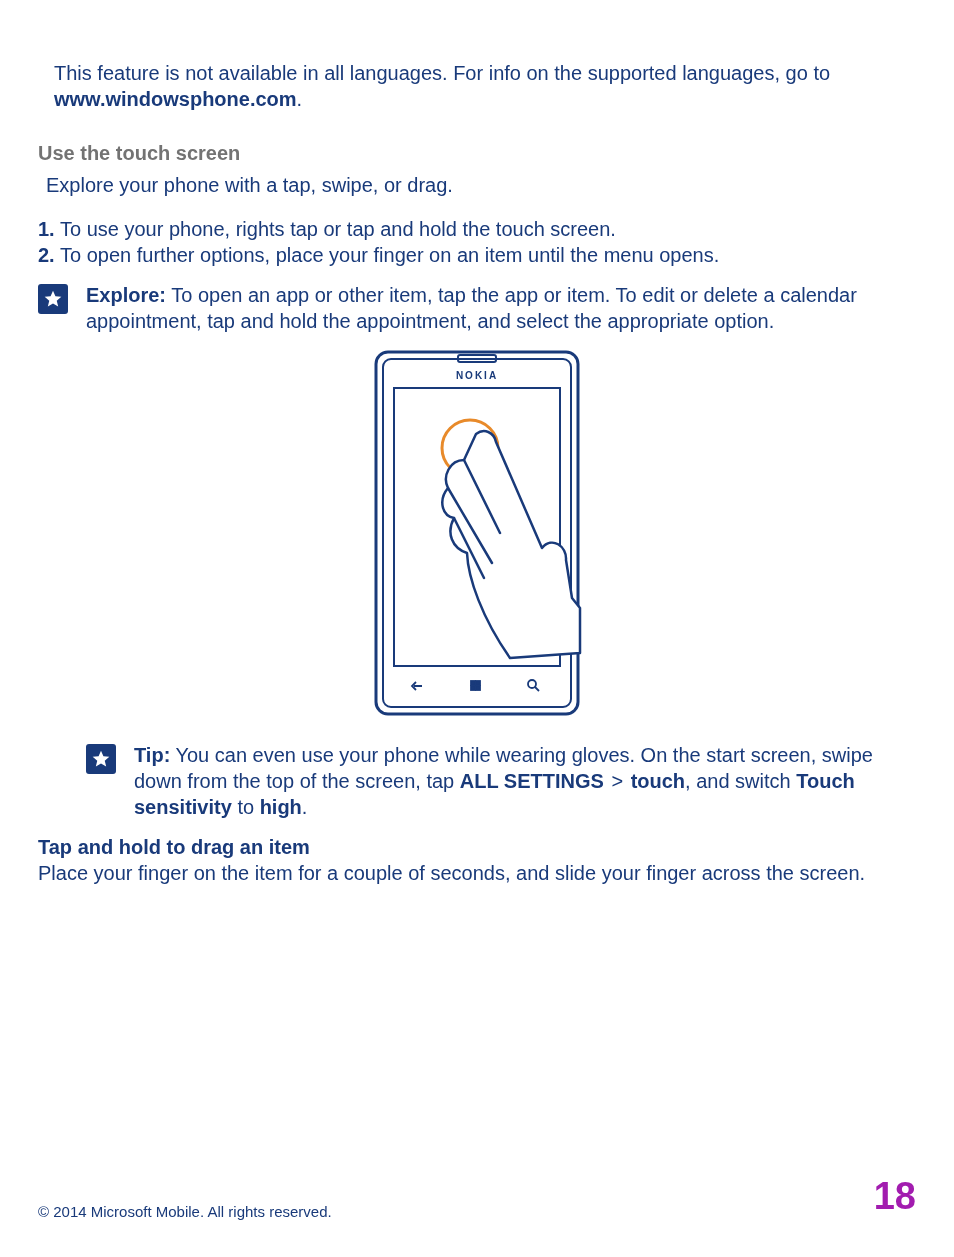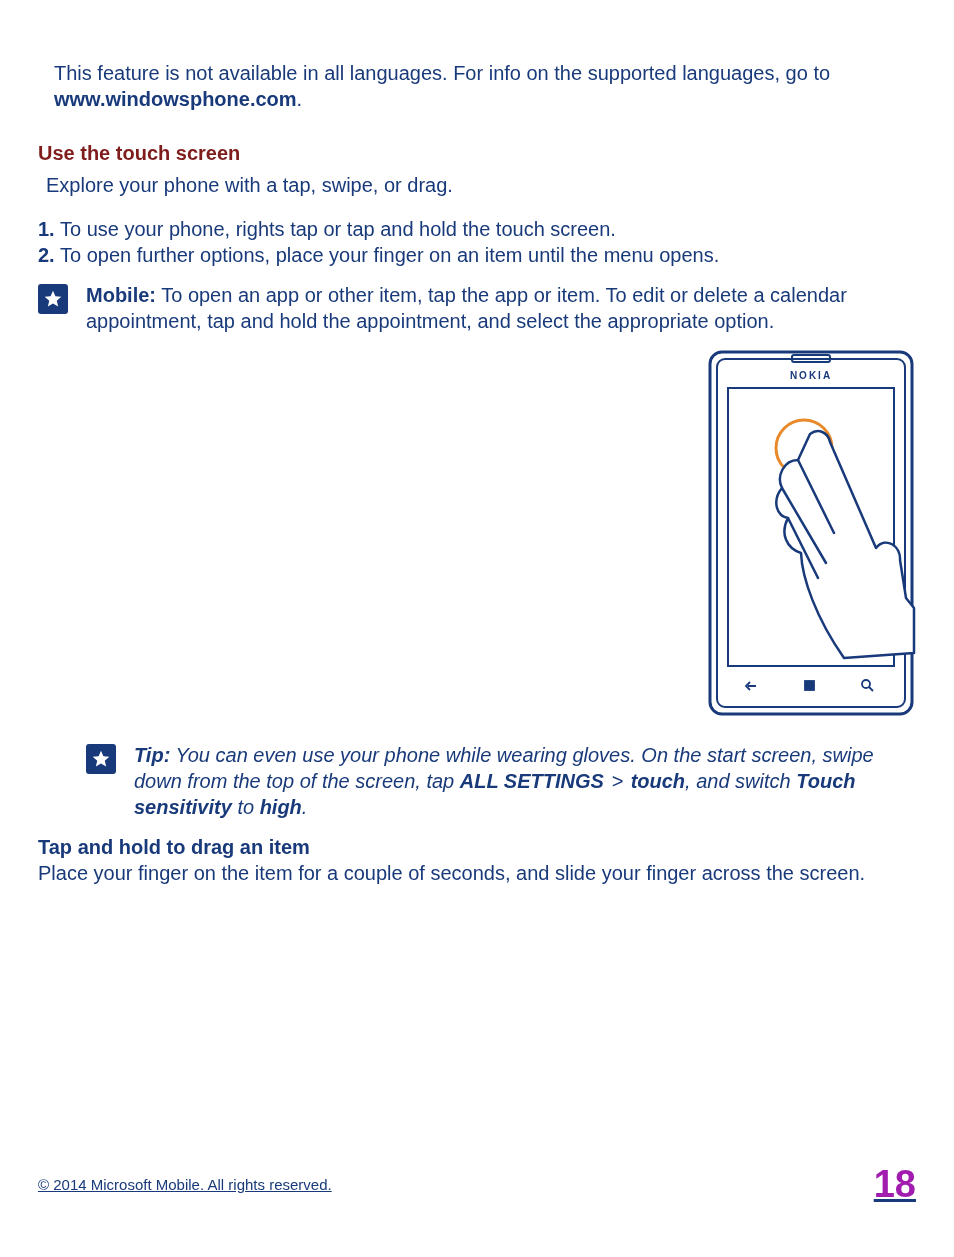--- a/index.html
+++ b/index.html
@@ -7,43 +7,43 @@
   body {
     font-family: "Segoe UI", Arial, sans-serif;
     color: #193a7a;
     font-size: 20px;
     line-height: 1.3;
     position: relative;
     padding: 60px 38px 40px 38px;
   }
   .intro { margin-left: 16px; margin-bottom: 28px; }
   .bold { font-weight: 700; }
-  .heading { font-weight: 700; color: #7f1d1d; margin-bottom: 6px; }
+  .heading { font-weight: 700; color: #737373; margin-bottom: 6px; }
   .body-text { margin-bottom: 18px; margin-left: 8px; }
   .list { margin-bottom: 14px; }
   .list-row { display: flex; }
   .list-num { font-weight: 700; width: 22px; flex: 0 0 auto; }
   .list-txt { flex: 1; }
   .callout { display: flex; margin-bottom: 14px; }
   .callout-icon {
     width: 30px; height: 30px; flex: 0 0 auto;
     background: #193a7a; border-radius: 3px;
     display: flex; align-items: center; justify-content: center;
     margin-right: 18px; margin-top: 2px;
   }
   .callout-icon svg { display: block; }
   .callout-body { flex: 1; }
-  .tip-wrap { padding-left: 48px; font-style: italic; }
+  .tip-wrap { padding-left: 48px; }
   .tip-wrap .callout-icon { margin-right: 18px; }
-  .figure { text-align: right; margin: 4px 0 18px 0; }
+  .figure { text-align: center; margin: 4px 0 18px 0; }
   .phone-svg { display: inline-block; }
   .sub-heading { font-weight: 700; margin-top: 10px; }
   .footer {
-    position: absolute; left: 38px; right: 38px; bottom: 48px;
-    display: flex; justify-content: space-between; align-items: center; text-decoration: underline;
+    position: absolute; left: 38px; right: 38px; bottom: 36px;
+    display: flex; justify-content: space-between; align-items: flex-end;
   }
   .copyright { font-size: 15px; color: #193a7a; }
   .pagenum { font-size: 38px; font-weight: 700; color: #a21caf; }
   .sep { padding: 0 2px; }
 </style>
 </head>
 <body>
 
 <div class="intro">
   <span>This feature is not available in all languages. For info on the supported languages, go to </span>
@@ -64,21 +64,21 @@
   </div>
 </div>
 
 <div class="callout">
   <div class="callout-icon">
     <svg width="20" height="20" viewBox="0 0 24 24">
         <polygon fill="#fff" points="12,2 14.9,8.6 22,9.3 16.5,14 18.2,21 12,17.3 5.8,21 7.5,14 2,9.3 9.1,8.6"></polygon>
       </svg>
   </div>
   <div class="callout-body">
-    <span class="bold">Mobile:</span><span> To open an app or other item, tap the app or item. To edit or delete a calendar appointment, tap and hold the appointment, and select the appropriate option.</span>
+    <span class="bold">Explore:</span><span> To open an app or other item, tap the app or item. To edit or delete a calendar appointment, tap and hold the appointment, and select the appropriate option.</span>
   </div>
 </div>
 
 <div class="figure">
   <svg class="phone-svg" width="210" height="370" viewBox="0 0 210 370">
     <rect x="4" y="4" width="202" height="362" rx="12" fill="none" stroke="#193a7a" stroke-width="3"></rect>
     <rect x="11" y="11" width="188" height="348" rx="8" fill="none" stroke="#193a7a" stroke-width="2"></rect>
     <rect x="86" y="7" width="38" height="7" rx="2" fill="none" stroke="#193a7a" stroke-width="2"></rect>
     <text x="105" y="31" font-family="Segoe UI, Arial" font-size="10" font-weight="700" letter-spacing="2" fill="#193a7a" text-anchor="middle">NOKIA</text>
     <rect x="22" y="40" width="166" height="278" fill="#fff" stroke="#193a7a" stroke-width="2"></rect>

